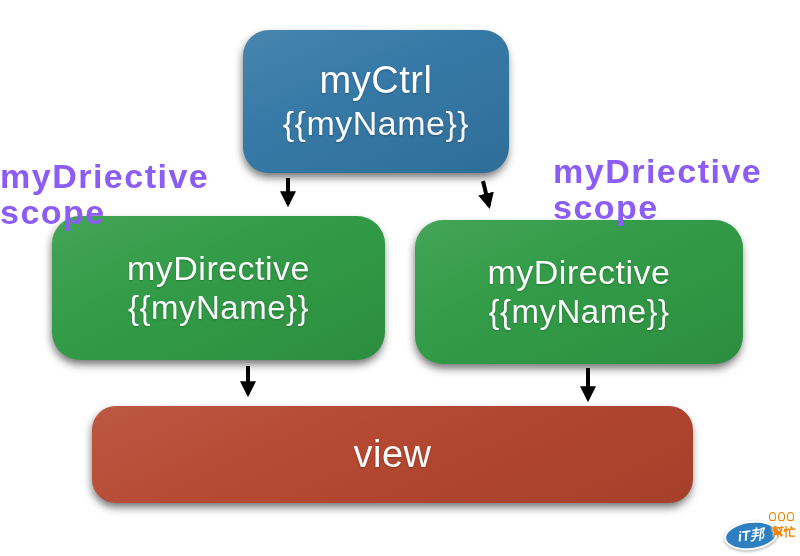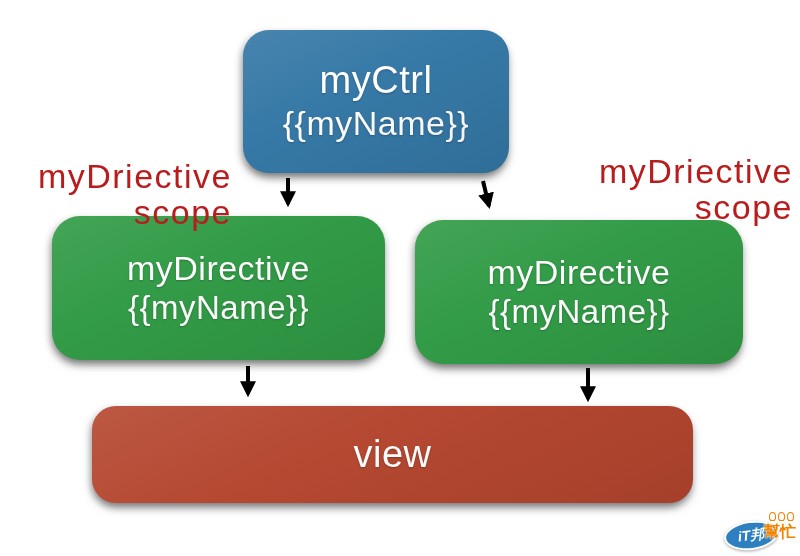--- a/index.html
+++ b/index.html
@@ -29,25 +29,25 @@
   .node-ctrl{left:243px;top:30px;width:266px;height:143px;border-radius:26px;}
   .node-dir-left{left:52px;top:216px;width:333px;height:144px;border-radius:28px;}
   .node-dir-right{left:415px;top:220px;width:328px;height:144px;border-radius:28px;}
   .node-dir-left .node-title,.node-dir-right .node-title{font-size:34px;}
   .node-dir-left .node-sub,.node-dir-right .node-sub{font-size:33px;}
   .node-view{left:92px;top:406px;width:601px;height:97px;border-radius:24px;}
   .node-view .node-title{font-size:38px;font-weight:400;}
   
   .scope-label{
     position:absolute;
-    color:#b91c1c;
+    color:#8b5cf6;
     font-size:34px;line-height:36px;
     letter-spacing:1.5px;
-    text-align:right;
-    font-weight:400;
+    text-align:left;
+    font-weight:700;
   }
   .scope-label-left{left:0px;top:158px;width:232px;}
   .scope-label-right{left:553px;top:153px;width:240px;}
   
   .arrows{position:absolute;left:0;top:0;width:800px;height:556px;pointer-events:none;}
   
   .watermark{position:absolute;left:724px;top:509px;width:72px;height:42px;}
   .wm-ellipse{
     position:absolute;left:0px;top:12px;width:50px;height:25px;
     background:#2e7fc0;
@@ -56,21 +56,21 @@
     transform:rotate(-7deg);
     box-shadow:0 1px 3px rgba(0,0,0,0.35);
     display:flex;align-items:center;justify-content:center;
   }
   .wm-brand{
     color:#ffffff;font-size:14px;font-weight:bold;font-style:italic;
     letter-spacing:0px;white-space:nowrap;
   }
   .wm-suffix{
     position:absolute;right:0px;top:17px;
-    color:#f08300;font-size:16px;font-weight:bold;line-height:12px;
+    color:#f08300;font-size:12px;font-weight:bold;line-height:12px;
     text-shadow:0 0 2px #ffffff, 0 0 2px #ffffff;
     white-space:nowrap;
   }
   .wm-figures{position:absolute;right:2px;top:3px;display:flex;gap:2px;}
   .wm-figure{
     width:7px;height:9px;
     border:1.5px solid #f08300;
     border-radius:50% 50% 40% 40%;
     background:rgba(255,255,255,0.7);
     box-sizing:border-box;

